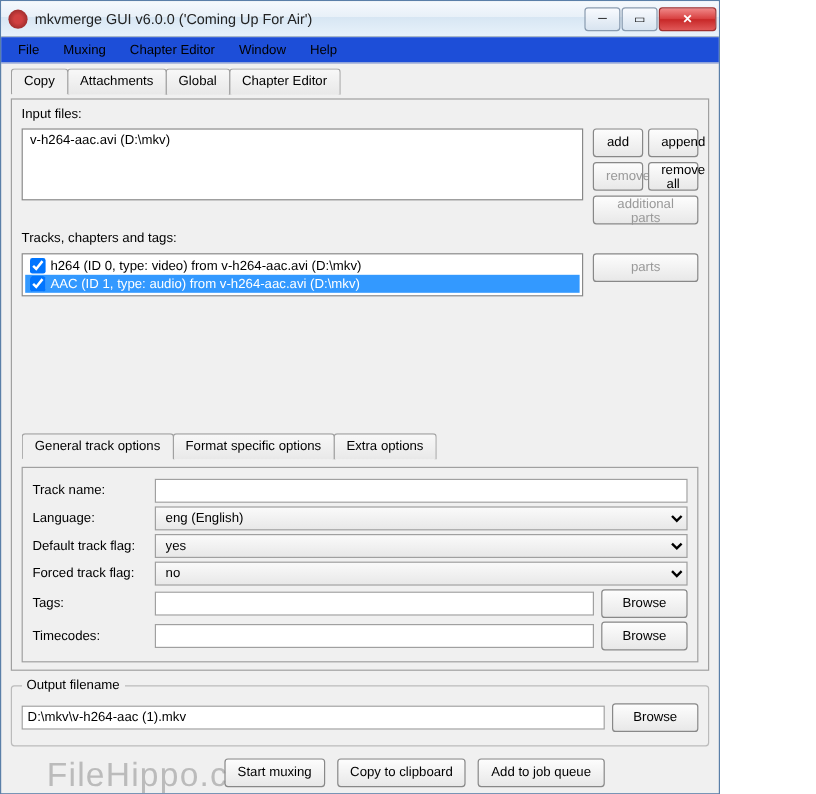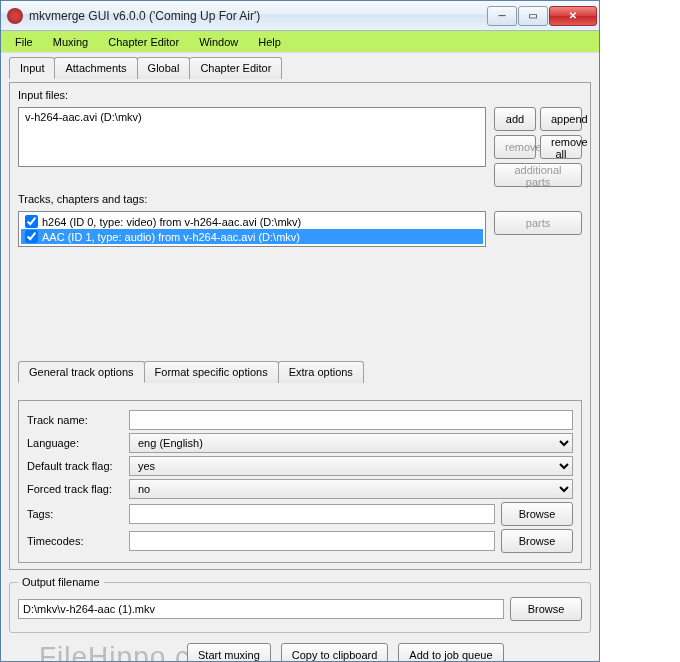--- a/index.html
+++ b/index.html
@@ -7,21 +7,21 @@
 
 .window { width: 600px; height: 662px; border: 1px solid #5a7fa8; background: #f0f0f0; display: flex; flex-direction: column; }
 
 .titlebar { height: 30px; background: linear-gradient(to bottom, #f5f9fd 0%, #e8f0f8 45%, #d7e6f3 46%, #e8f2fb 100%); display: flex; align-items: center; padding: 0 2px 0 6px; border-bottom: 1px solid #a8b8c8; }
 .titlebar .icon { width: 16px; height: 16px; background: radial-gradient(circle, #d04040 30%, #802020 100%); border-radius: 50%; margin-right: 6px; }
 .titlebar .title { flex: 1; color: #222; font-size: 12px; }
 .winbtns { display: flex; gap: 1px; }
 .winbtn { width: 30px; height: 20px; border: 1px solid #8a9cb0; border-radius: 3px; background: linear-gradient(to bottom, #f8fafe, #d8e4f0); display: flex; align-items: center; justify-content: center; font-size: 10px; cursor: pointer; }
 .winbtn.close { width: 48px; background: linear-gradient(to bottom, #f08888, #d84040 48%, #c82828 52%, #e05858); border-color: #a03030; color: #fff; font-weight: bold; }
 
-.menubar { height: 22px; background: #bef264; display: flex; align-items: center; padding: 0 4px; border-bottom: 1px solid #ddd; }
+.menubar { height: 22px; background: #1d4ed8; display: flex; align-items: center; padding: 0 4px; border-bottom: 1px solid #ddd; }
 .menubar .mitem { padding: 3px 10px; cursor: pointer; }
 
 .content { flex: 1; padding: 4px 8px 8px 8px; display: flex; flex-direction: column; gap: 4px; overflow: hidden; }
 
 .tabs { display: flex; margin-bottom: -1px; }
 .tab { padding: 4px 10px; border: 1px solid #a0a0a0; border-bottom: none; background: linear-gradient(#f8f8f8, #e8e8e8); cursor: pointer; margin-right: -1px; border-radius: 3px 3px 0 0; }
 .tab.active { background: #f0f0f0; border-bottom: 1px solid #f0f0f0; position: relative; z-index: 2; }
 .tabpanel { border: 1px solid #a0a0a0; padding: 6px 8px; background: #f0f0f0; flex: 1; display: flex; flex-direction: column; gap: 6px; }
 
 .section-label { font-size: 11px; }
@@ -49,21 +49,21 @@
 .sel { background: linear-gradient(#fafafa, #e8e8e8); }
 
 .output-group { border: 1px solid #bbb; border-radius: 3px; padding: 6px 8px 8px 8px; margin-top: 2px; }
 .output-group legend { padding: 0 4px; margin-top: 39px; }
 
 .bottombar { display: flex; gap: 10px; padding: 6px 8px; align-items: center; justify-content: flex-start; position: relative; }
 .watermark { position: absolute; left: 30px; bottom: 0; font-size: 28px; color: #bbb; font-weight: 300; letter-spacing: 1px; pointer-events: none; z-index: 0; }
 .bottombar .btn { position: relative; z-index: 1; margin-left: 170px; }
 .bottombar .btn ~ .btn { margin-left: 0; }
 
-.inner-options { border: 1px solid #a0a0a0; padding: 6px 8px; background: #f0f0f0; margin-top: 12px; }
+.inner-options { border: 1px solid #a0a0a0; padding: 6px 8px; background: #f0f0f0; margin-top: 1px; }
 </style>
 </head>
 <body>
 
 <div class="window">
 
   <div class="titlebar">
     <div class="icon"></div>
     <div class="title">mkvmerge GUI v6.0.0 ('Coming Up For Air')</div>
     <div class="winbtns">
@@ -76,21 +76,21 @@
   <div class="menubar">
     <div class="mitem">File</div>
     <div class="mitem">Muxing</div>
     <div class="mitem">Chapter Editor</div>
     <div class="mitem">Window</div>
     <div class="mitem">Help</div>
   </div>
 
   <div class="content">
     <div class="tabs">
-      <div class="tab active">Input</div>
+      <div class="tab active">Copy</div>
       <div class="tab">Attachments</div>
       <div class="tab">Global</div>
       <div class="tab">Chapter Editor</div>
     </div>
 
     <div class="tabpanel">
 
       <div class="section-label">Input files:</div>
       <div class="row">
         <div class="listbox" style="flex:1; height:60px;">

